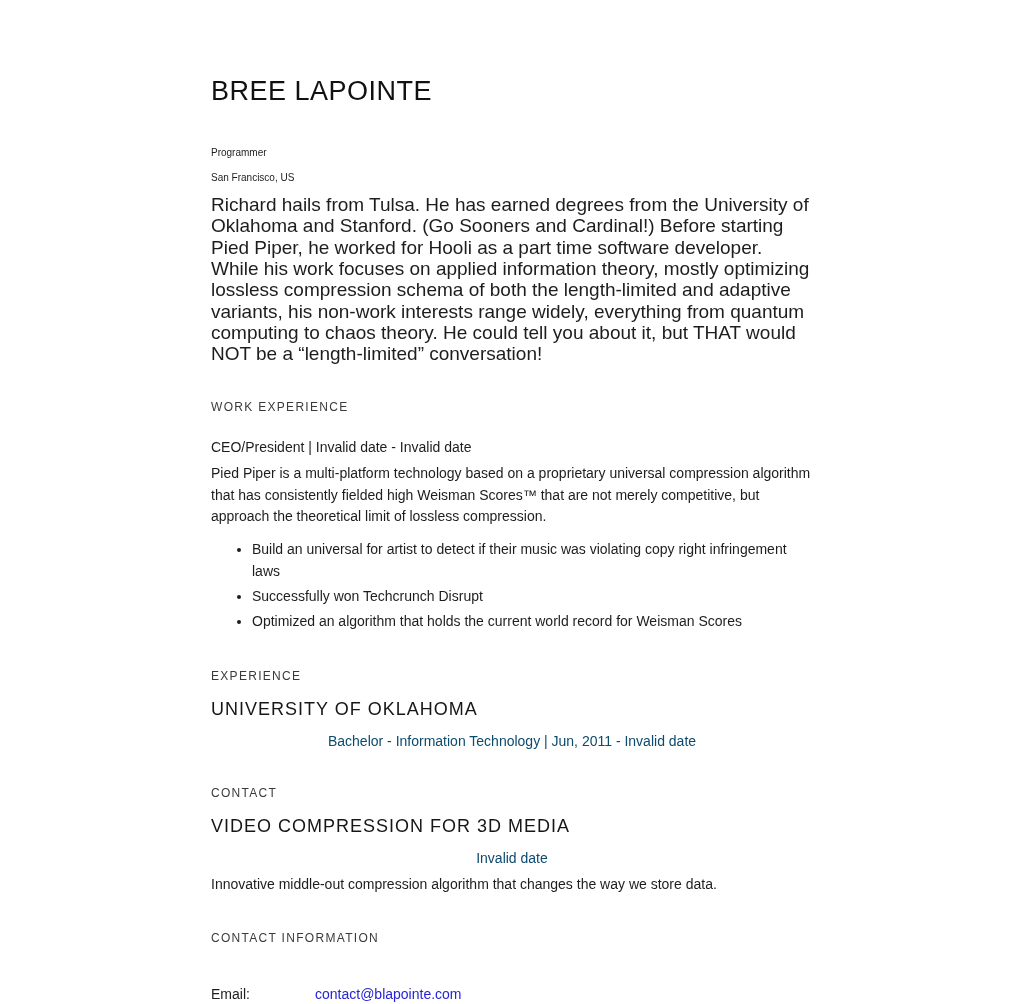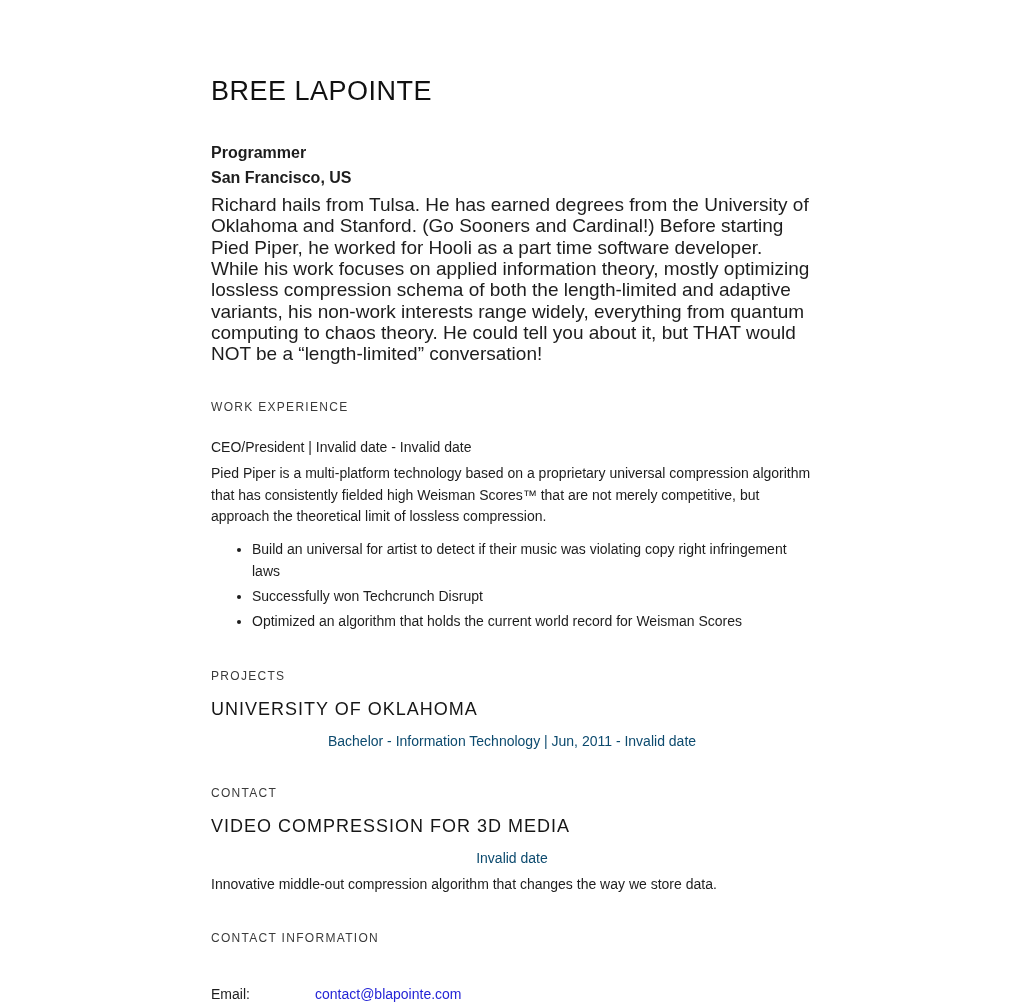--- a/index.html
+++ b/index.html
@@ -28,24 +28,23 @@
   }
   .name-title {
     font-size: 27px;
     font-weight: 400;
     letter-spacing: 0.5px;
     color: #111111;
     margin: 0 0 33px 0;
     line-height: 1.15;
   }
   .subtitle-line {
-    font-size: 16px;
+    font-size: 10px;
     line-height: 25px;
     color: #1d1d1d;
-    font-weight: bold;
   }
   .summary {
     font-size: 19px;
     line-height: 21.3px;
     margin-top: 4px;
     color: #1d1d1d;
   }
   .section-title {
     font-size: 12px;
     font-weight: 400;
@@ -128,21 +127,21 @@
 
     <div class="section-title">WORK EXPERIENCE</div>
     <div class="role-line">CEO/President | Invalid date - Invalid date</div>
     <div class="body-par">Pied Piper is a multi-platform technology based on a proprietary universal compression algorithm that has consistently fielded high Weisman Scores™ that are not merely competitive, but approach the theoretical limit of lossless compression.</div>
     <ul class="highlights">
       <li>Build an universal for artist to detect if their music was violating copy right infringement laws</li>
       <li>Successfully won Techcrunch Disrupt</li>
       <li>Optimized an algorithm that holds the current world record for Weisman Scores</li>
     </ul>
 
-    <div class="section-title">PROJECTS</div>
+    <div class="section-title">EXPERIENCE</div>
     <div class="big-subhead">UNIVERSITY OF OKLAHOMA</div>
     <div class="detail-line">Bachelor - Information Technology | Jun, 2011 - Invalid date</div>
 
     <div class="section-title">CONTACT</div>
     <div class="big-subhead">VIDEO COMPRESSION FOR 3D MEDIA</div>
     <div class="detail-line">Invalid date</div>
     <div class="body-par">Innovative middle-out compression algorithm that changes the way we store data.</div>
 
     <div class="section-title">CONTACT INFORMATION</div>
     <div class="contact-block">

